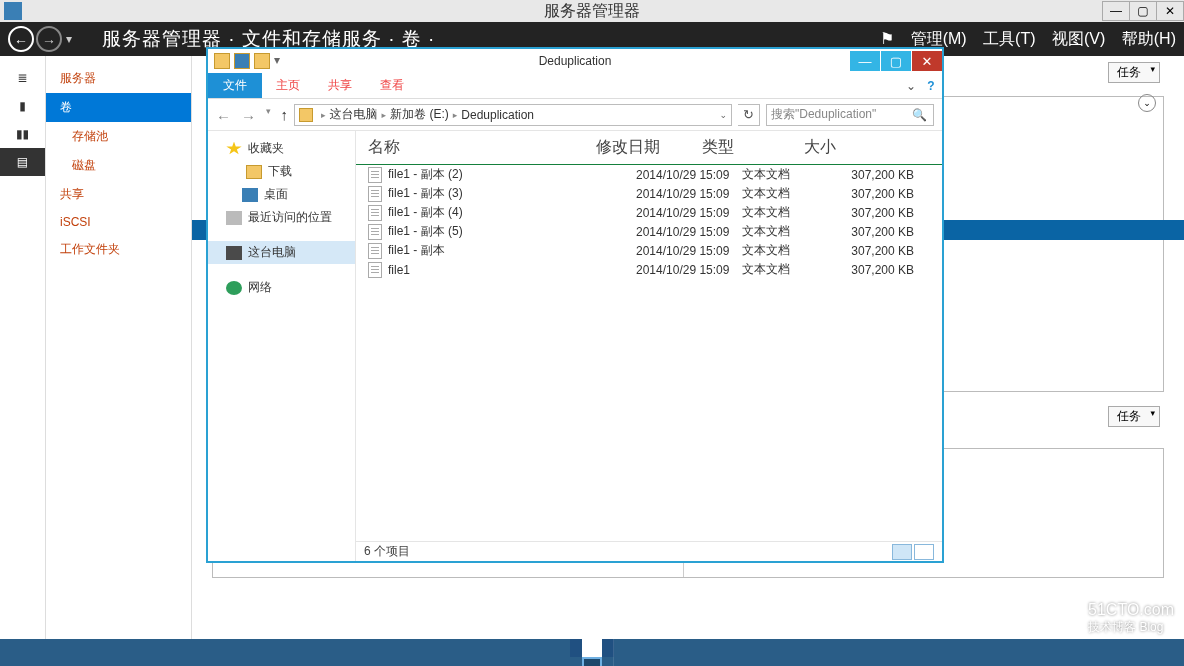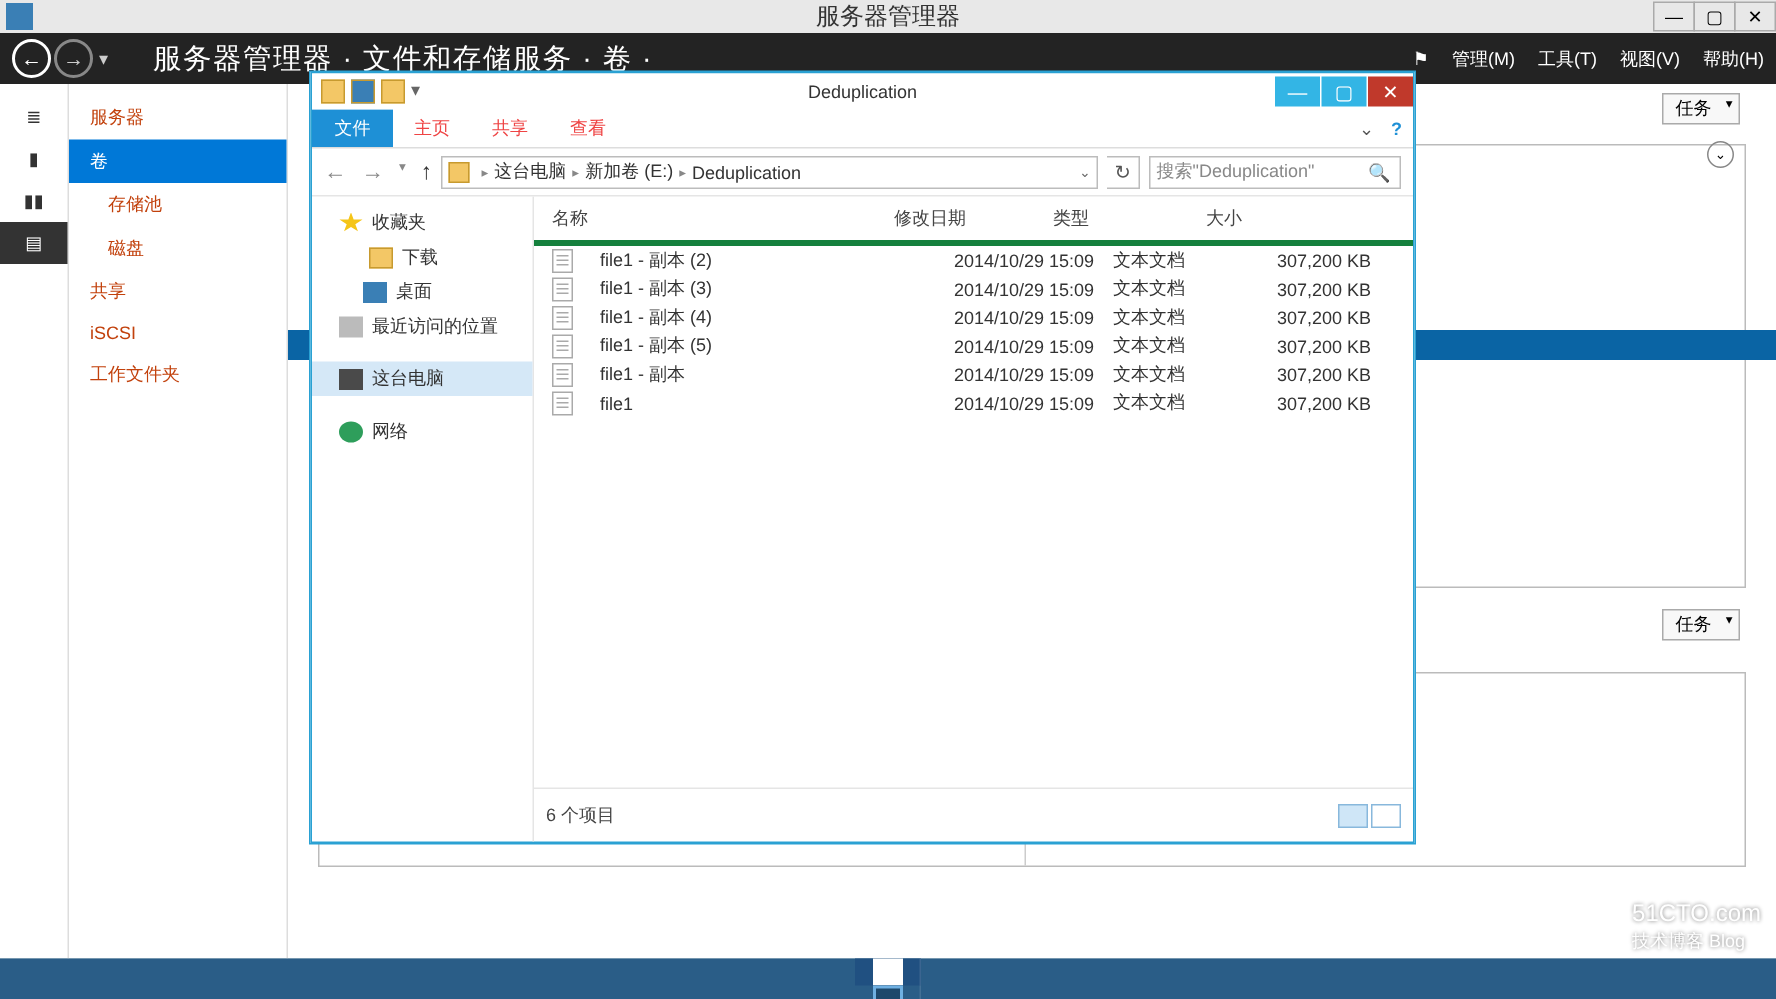--- a/index.html
+++ b/index.html
@@ -10,21 +10,21 @@
 .os-titlebar .app-icon { width: 18px; height: 18px; margin-left: 4px; background: #3a7fb5; }
 .os-titlebar .title { position: absolute; left: 50%; transform: translateX(-50%); font-size: 16px; color: #333; }
 .os-titlebar .ctrls { margin-left: auto; display: flex; }
 .os-titlebar .ctrls span { width: 28px; height: 20px; display: flex; align-items: center; justify-content: center; border: 1px solid #aaa; margin-left: -1px; font-size: 12px; }
 
 
 .sm-header { height: 34px; background: #232323; color: #fff; display: flex; align-items: center; padding: 0 8px; }
 .navcircle { width: 26px; height: 26px; border: 2px solid #888; border-radius: 50%; display: flex; align-items: center; justify-content: center; color: #ccc; margin-right: 2px; font-size: 14px; }
 .navcircle.enabled { border-color: #fff; color: #fff; }
 .sm-header .crumbs { margin-left: 30px; font-size: 19px; letter-spacing: 1px; }
-.sm-header .menus { margin-left: auto; font-size: 12px; }
+.sm-header .menus { margin-left: auto; font-size: 16px; }
 .sm-header .menus span { margin-left: 12px; }
 
 
 .sm-body { position: absolute; top: 56px; bottom: 27px; left: 0; right: 0; background: #fff; display: flex; }
 
 .rail { width: 46px; background: #fff; border-right: 1px solid #ddd; padding-top: 8px; }
 .rail div { height: 28px; display: flex; align-items: center; justify-content: center; color: #333; }
 .rail .dark { background: #333; color: #fff; }
 
 .nav { width: 146px; background: #fff; border-right: 1px solid #ddd; padding-top: 8px; }
@@ -79,35 +79,35 @@
 .tree .node.sel { background: #d5e8f7; }
 .tree .ticon { width: 16px; height: 14px; display:inline-block; }
 .ti-star { background:#f5c518; clip-path: polygon(50% 0,61% 35%,98% 35%,68% 57%,79% 91%,50% 70%,21% 91%,32% 57%,2% 35%,39% 35%);}
 .ti-fold { background:#f3c766; border:1px solid #c79a2f; }
 .ti-desk { background:#3a7fb5; }
 .ti-rec { background:#bbb; }
 .ti-pc { background:#4a4a4a; }
 .ti-net { background:#2e9e5b; border-radius:50%; }
 
 .filepane { flex: 1; display: flex; flex-direction: column; }
-.cols { display: flex; padding: 6px 0 6px 12px; font-size: 12px; color: #444; border-bottom: 4px solid #15803d; }
+.cols { display: flex; padding: 6px 0 6px 12px; font-size: 16px; color: #444; border-bottom: 1px solid #15803d; }
 .cols div:nth-child(1){ width:228px; }
 .cols div:nth-child(2){ width:106px; }
 .cols div:nth-child(3){ width:102px; }
 .cols div:nth-child(4){ width:80px; }
 .rows { flex: 1; }
 .row { display: flex; padding: 1px 0 1px 12px; font-size: 12px; color: #333; align-items: center; }
-.row .c1 { width:228px; display:flex; align-items:center; gap:18px; }
+.row .c1 { width:228px; display:flex; align-items:center; gap:6px; }
 .row .c2 { width:106px;margin-left:40px; }
 .row .c3 { width:102px; }
 .row .c4 { width:80px; text-align: right; padding-right: 10px; }
 .docicon { width: 14px; height: 16px; border: 1px solid #aaa; background: #fff; position: relative; }
 .docicon::before { content:""; position:absolute; top:3px; left:2px; right:2px; height:1px; background:#aaa; box-shadow: 0 3px 0 #aaa, 0 6px 0 #aaa; }
 
-.statusbar { height: 36px; border-top: 1px solid #e5e5e5; display: flex; align-items: center; padding: 0 8px; font-size: 12px; color: #444; }
+.statusbar { height: 20px; border-top: 1px solid #e5e5e5; display: flex; align-items: center; padding: 0 8px; font-size: 12px; color: #444; }
 .statusbar .views { margin-left: auto; display: flex; gap: 2px; }
 .statusbar .views span { width: 20px; height: 16px; border: 1px solid #88b8dc; }
 .statusbar .views span.active { background: #cfe6f7; }
 
 
 .taskbarw { position: absolute; left: 0; right: 0; bottom: 0; height: 27px; background: #2a5d87; display: flex; align-items: center; flex-direction: column; }
 .taskbarw .tbtn { width: 44px; height: 27px; display: flex; align-items: center; justify-content: center; border-right: 1px solid rgba(255,255,255,.12); }
 .taskbarw .tbtn.start { background: #205081; }
 .tbi { width: 20px; height: 18px; }
 .tbi-win { background: linear-gradient(#fff,#fff); }

